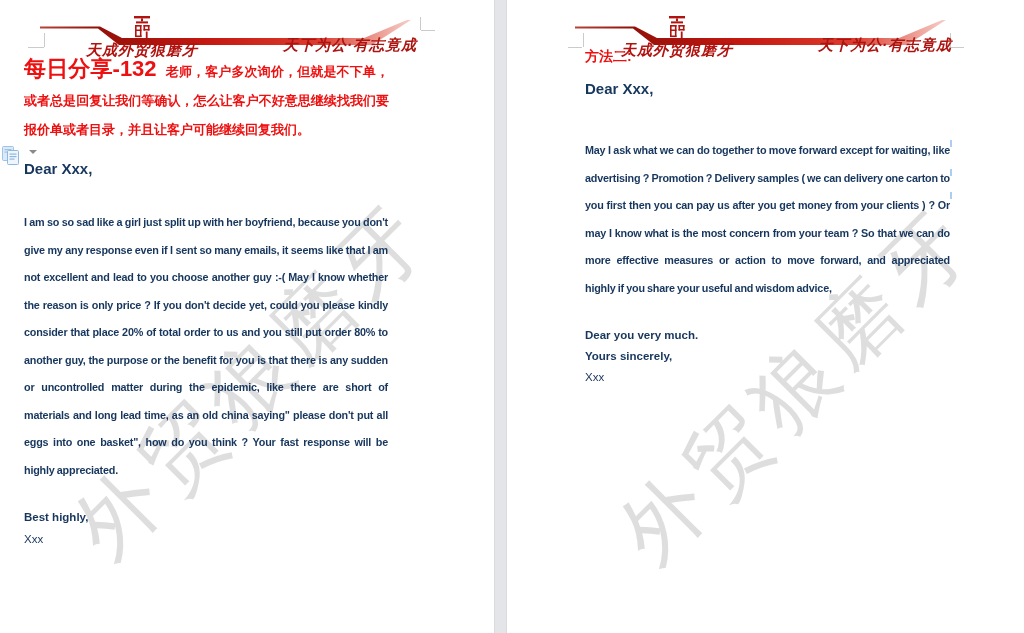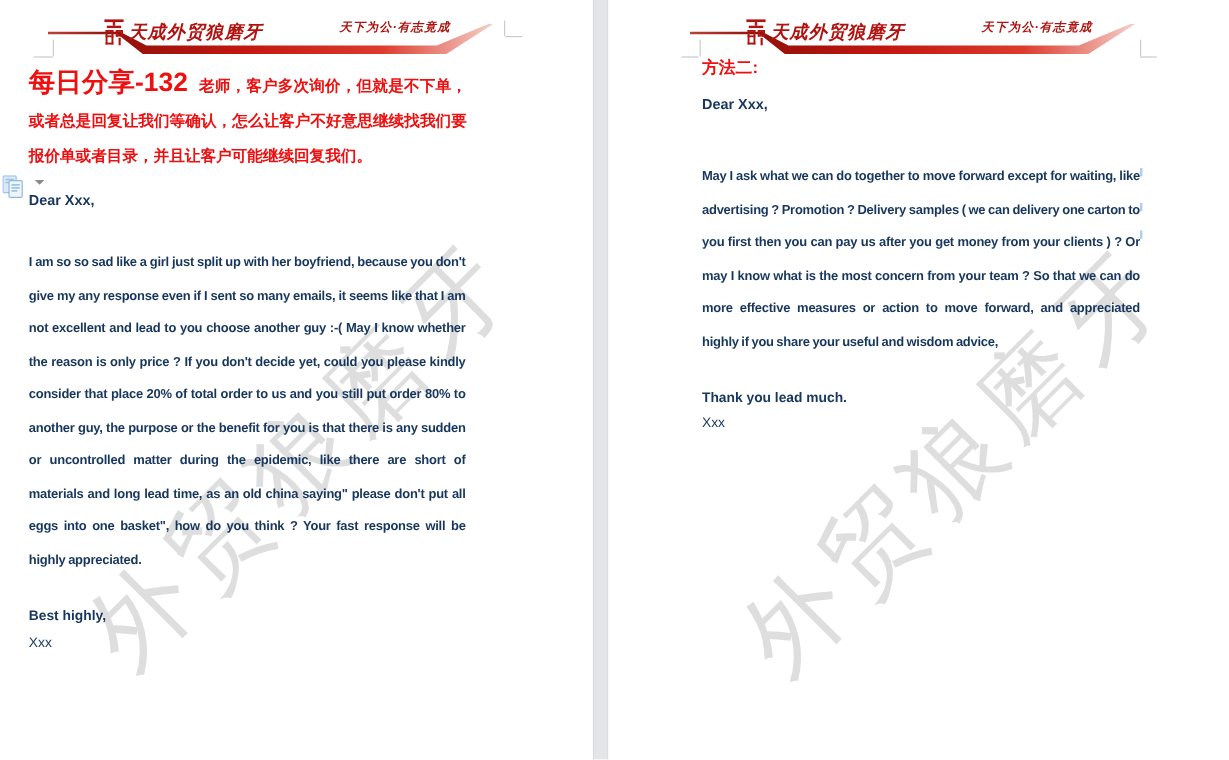--- a/index.html
+++ b/index.html
@@ -25,31 +25,31 @@
     height:100px;line-height:100px;
   }
   .page1 .watermark{left:22px;top:330px;}
   .page2 .watermark{left:60px;top:335px;}
 
   
   .ribbon{position:absolute;top:14px;z-index:2;}
   .page1 .ribbon{left:40px;}
   .page2 .ribbon{left:68px;}
   .brandline{
-    position:absolute;top:16px;z-index:3;display:flex;align-items:center;gap:3px;
+    position:absolute;top:16px;z-index:3;display:flex;align-items:center;gap:3px;flex-direction:column;
   }
   .page1 .brandline{left:86px;}
   .page2 .brandline{left:114px;}
   .brand-text{
     color:#b01310;font-weight:bold;font-size:15px;letter-spacing:1px;
     font-style:italic;
   }
   .motto{
-    position:absolute;top:16px;z-index:3;
-    color:#ab1410;font-weight:bold;font-size:10px;letter-spacing:1px;font-style:italic;
+    position:absolute;top:36px;z-index:3;
+    color:#ab1410;font-weight:bold;font-size:15px;letter-spacing:1px;font-style:italic;
     white-space:nowrap;
   }
   .page1 .motto{left:283px;}
   .page2 .motto{left:311px;}
 
   
   .cm{position:absolute;background:#cbcbcb;z-index:1;}
 
   
   .blue-dash{position:absolute;width:2px;height:7px;background:#aecdf2;z-index:1;}
@@ -59,21 +59,21 @@
   .page1 .content{padding:50px 0 0 24px;width:365px;}
   .page2 .content{padding:44px 0 0 78px;width:366px;}
 
   .title{
     color:#ee1010;font-weight:bold;font-size:13px;line-height:29px;
     text-align:justify;margin:4px 0 0 0;
   }
   .title .big{font-size:22px;margin-right:9px;letter-spacing:0;}
   .method{color:#ee1010;font-weight:bold;font-size:14px;margin:13px 0 0 0;}
   .page2 .method{margin-top:4px;}
-  .sal{color:#17365d;font-weight:bold;font-size:12px;margin:16px 0 0 0;}
+  .sal{color:#17365d;font-weight:bold;font-size:15px;margin:16px 0 0 0;}
   .page2 .sal{margin-top:14px;}
   .body-par{
     color:#17365d;font-weight:bold;font-size:10.8px;line-height:27.5px;
     letter-spacing:-0.2px;word-spacing:-0.6px;
     text-align:justify;margin:32px 1px 0 0;
   }
   .page2 .body-par{margin-top:40px;}
   .thanks{color:#17365d;font-weight:bold;font-size:11.5px;margin:27px 0 0 0;}
   .closing{color:#17365d;font-weight:bold;font-size:11.5px;margin:27px 0 0 0;}
   .page2 .closing{margin-top:9px;}
@@ -194,21 +194,22 @@
   <div class="cm" style="left:443px;top:33px;width:1px;height:14px;"></div>
 
   <div class="blue-dash" style="left:443px;top:140px;"></div>
   <div class="blue-dash" style="left:443px;top:169px;"></div>
   <div class="blue-dash" style="left:443px;top:192px;"></div>
 
   <div class="content">
     <p class="method">方法二:</p>
     <p class="sal">Dear Xxx,</p>
     <p class="body-par">May I ask what we can do together to move forward except for waiting, like advertising ? Promotion ? Delivery samples ( we can delivery one carton to you first then you can pay us after you get money from your clients ) ? Or may I know what is the most concern from your team ? So that we can do more effective measures or action to move forward, and appreciated highly if you share your useful and wisdom advice,</p>
-    <p class="thanks">Thank you lead much.</p>
+    <p class="thanks">Dear you very much.</p>
+    <p class="closing">Yours sincerely,</p>
     <p class="sig">Xxx</p>
   </div>
 </div>
 
 <div class="paste-btn">
   <svg width="18" height="19" viewBox="0 0 18 19">
     <rect x="0.5" y="0.5" width="11" height="14" rx="1" fill="#dbe9f8" stroke="#9dc3e6"></rect>
     <rect x="2.5" y="3" width="7" height="1.2" fill="#9dc3e6"></rect>
     <rect x="2.5" y="5.5" width="7" height="1.2" fill="#9dc3e6"></rect>
     <rect x="5.5" y="4.5" width="11" height="14" rx="1" fill="#eef5fc" stroke="#8fb8e0"></rect>

